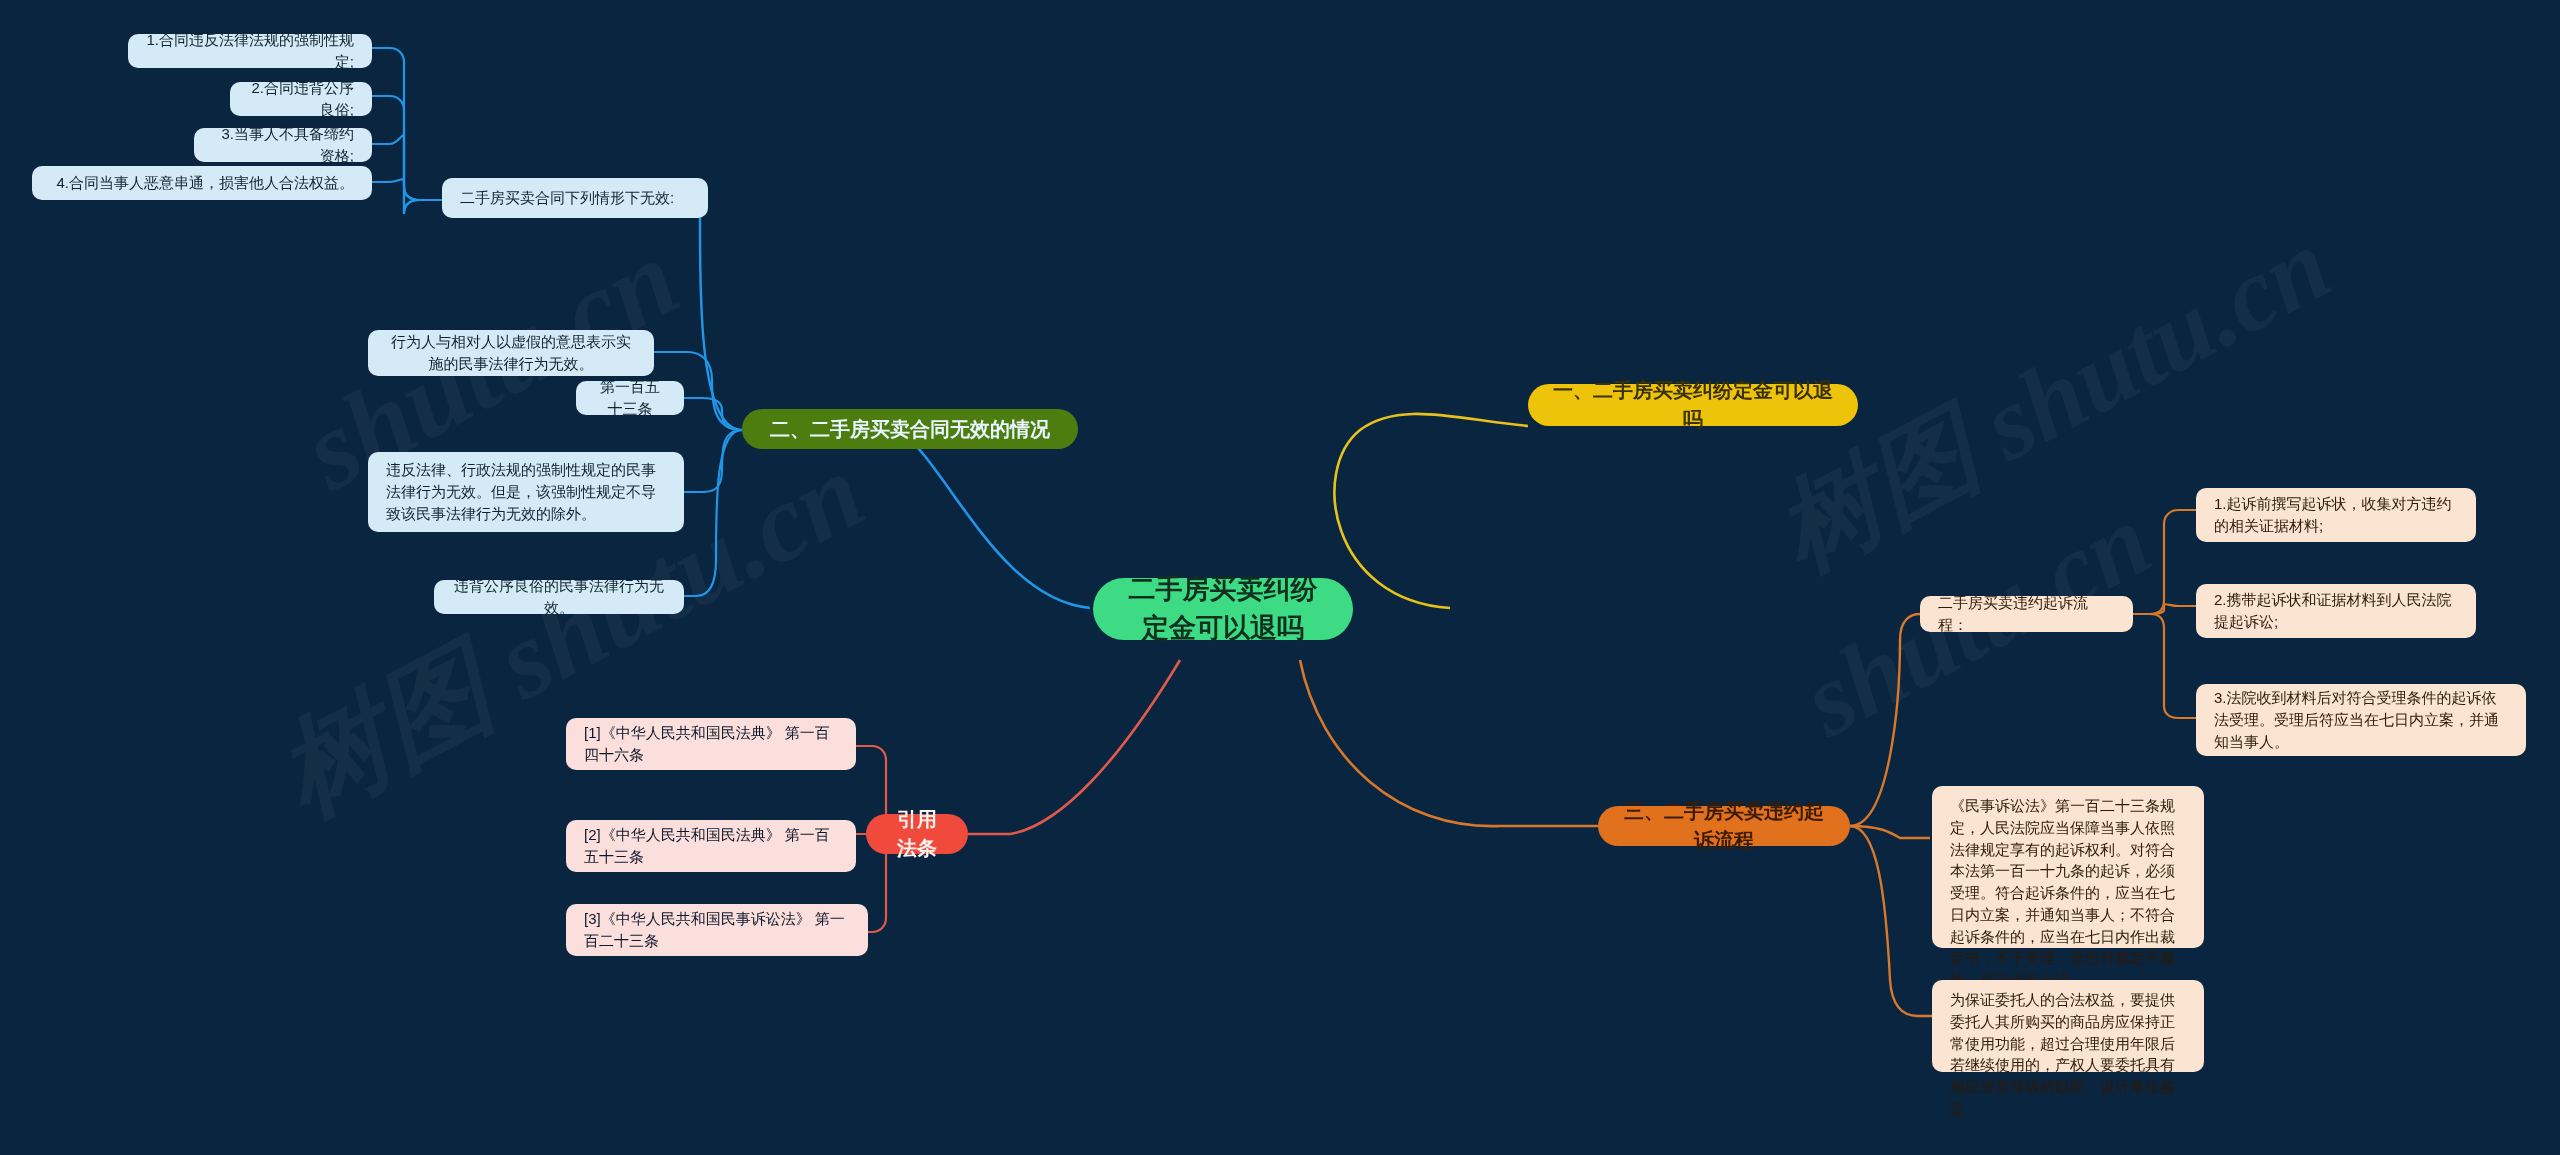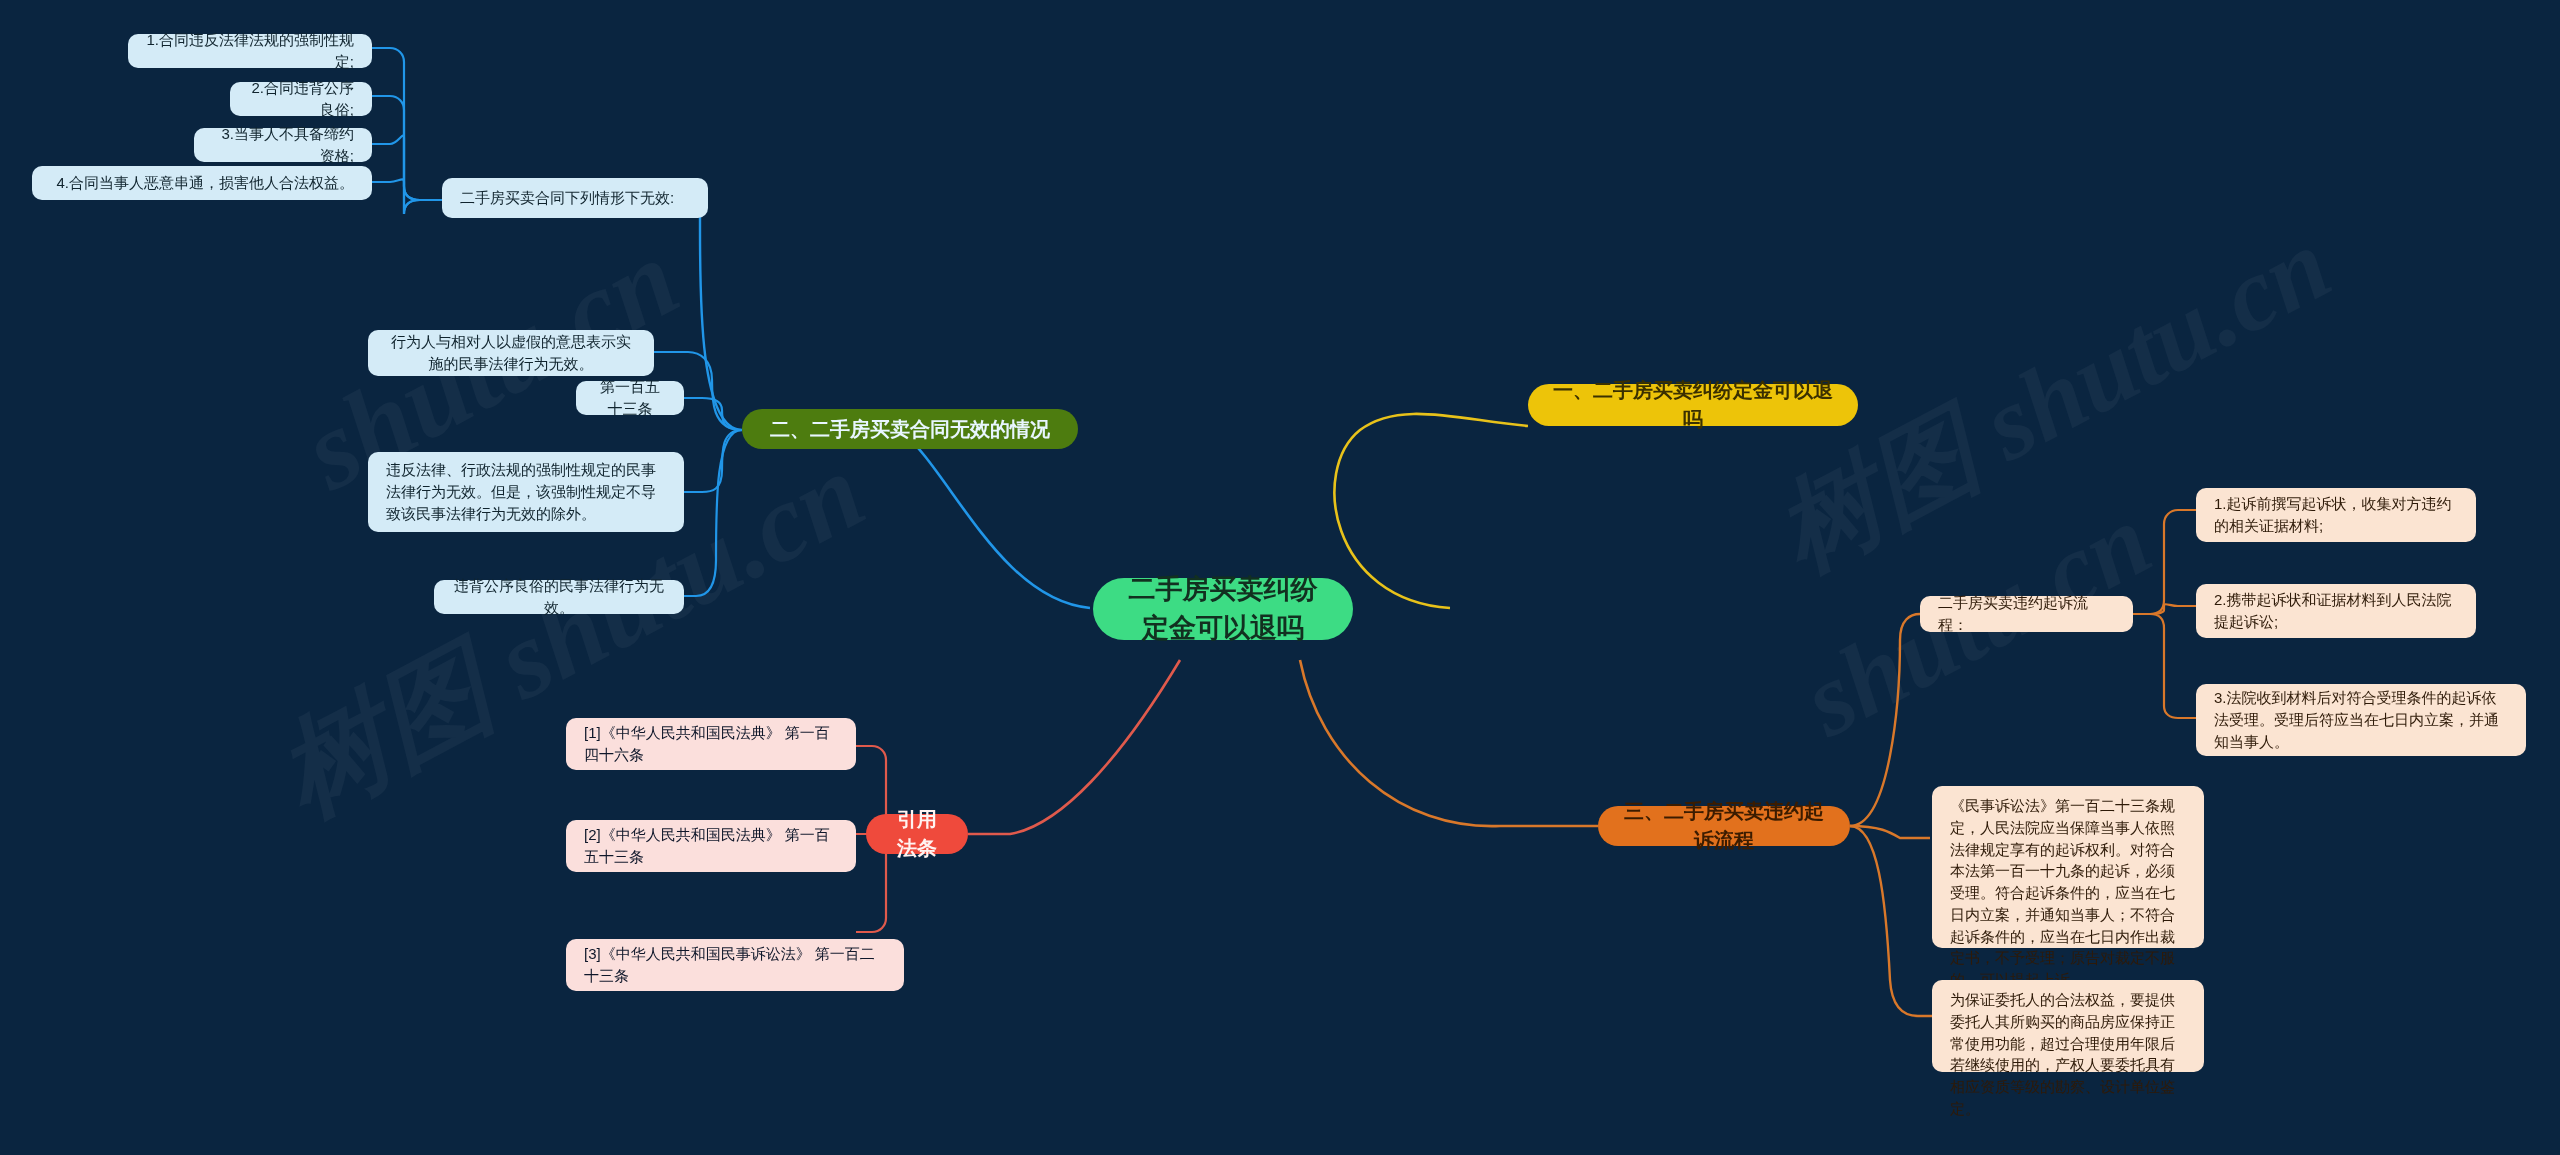--- a/index.html
+++ b/index.html
@@ -157,15 +157,15 @@
   <div class="node card card-cream align-left" style="left:2196px; top:584px; width:280px; height:54px;">2.携带起诉状和证据材料到人民法院提起诉讼;</div>
   <div class="node card card-cream align-left" style="left:2196px; top:684px; width:330px; height:72px;">3.法院收到材料后对符合受理条件的起诉依法受理。受理后符应当在七日内立案，并通知当事人。</div>
 
   <div class="node card card-cream align-left" style="left:1932px; top:786px; width:272px; height:162px; align-items:flex-start;">《民事诉讼法》第一百二十三条规定，人民法院应当保障当事人依照法律规定享有的起诉权利。对符合本法第一百一十九条的起诉，必须受理。符合起诉条件的，应当在七日内立案，并通知当事人；不符合起诉条件的，应当在七日内作出裁定书，不予受理；原告对裁定不服的，可以提起上诉。</div>
   <div class="node card card-cream align-left" style="left:1932px; top:980px; width:272px; height:92px; align-items:flex-start;">为保证委托人的合法权益，要提供委托人其所购买的商品房应保持正常使用功能，超过合理使用年限后若继续使用的，产权人要委托具有相应资质等级的勘察、设计单位鉴定。</div>
 
   <div class="node branch branch-red" style="left:866px; top:814px; width:102px; height:40px;">引用法条</div>
 
   <div class="node card card-pink align-left" style="left:566px; top:718px; width:290px; height:52px;">[1]《中华人民共和国民法典》 第一百四十六条</div>
   <div class="node card card-pink align-left" style="left:566px; top:808px; width:290px; height:52px;margin-top:12px;">[2]《中华人民共和国民法典》 第一百五十三条</div>
-  <div class="node card card-pink align-left" style="left:566px; top:904px; width:338px; height:52px;margin-top:35px;">[3]《中华人民共和国民事诉讼法》 第一百二十三条</div>
+  <div class="node card card-pink align-left" style="left:566px; top:904px; width:302px; height:52px;">[3]《中华人民共和国民事诉讼法》 第一百二十三条</div>
 
 </div>
 
 </body></html>

